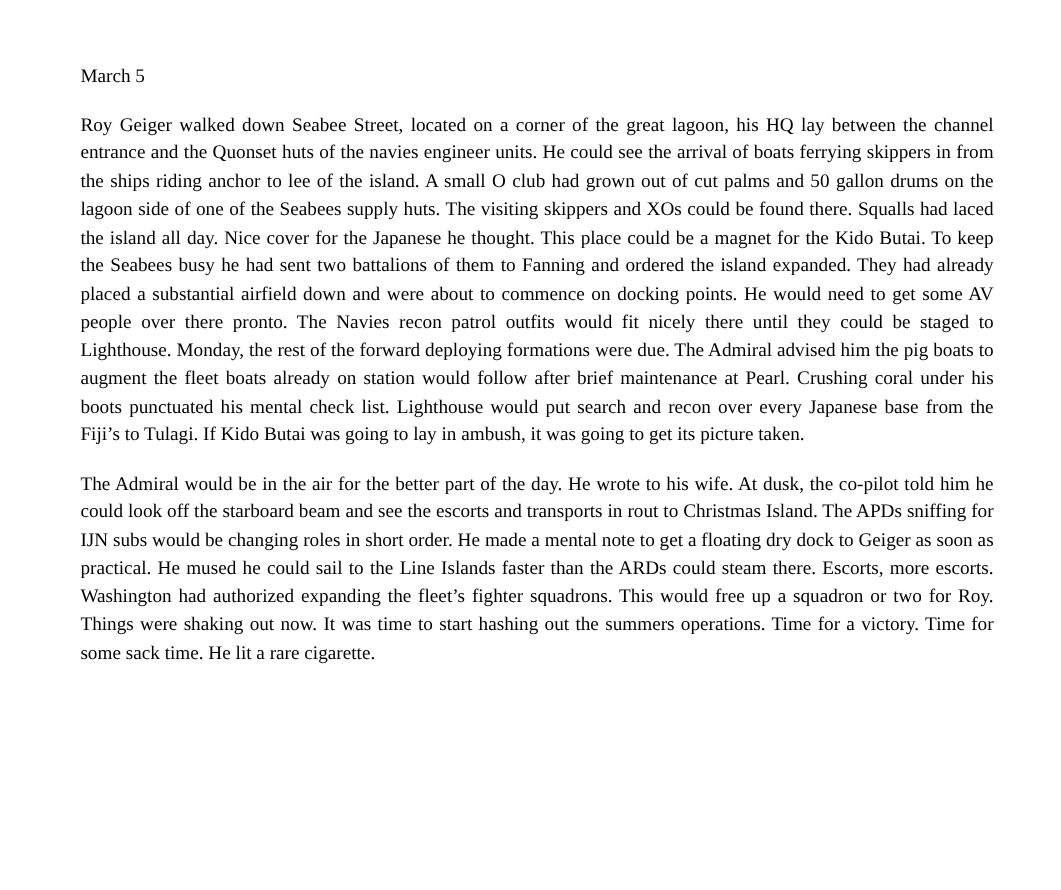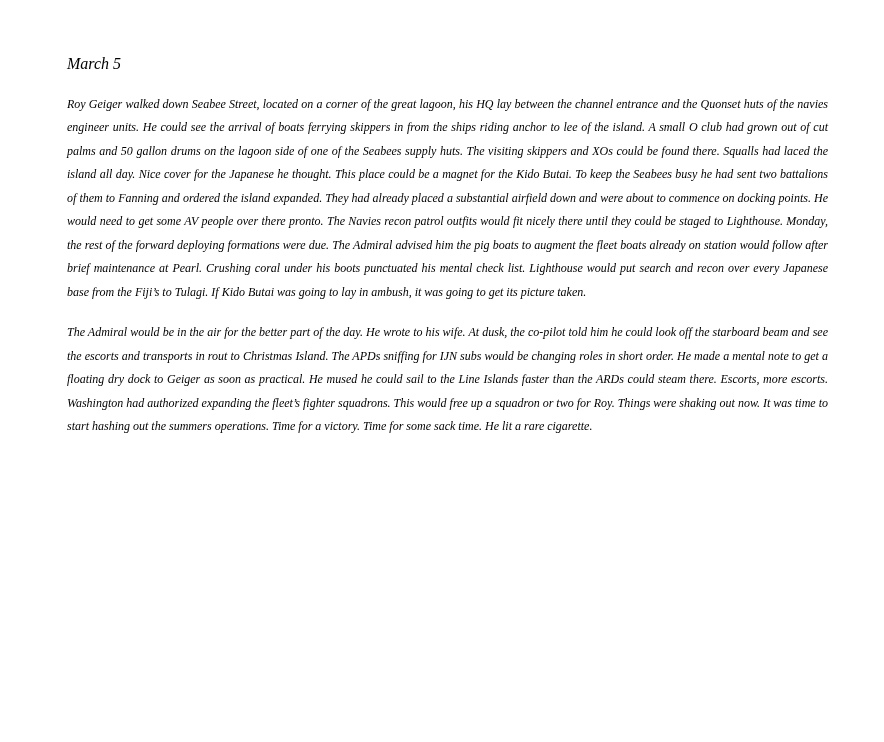--- a/index.html
+++ b/index.html
@@ -10,30 +10,29 @@
   .page {
     position: relative;
     width: 884px;
     height: 742px;
     box-sizing: border-box;
     background: #ffffff;
     color: #000000;
     font-family: "Liberation Serif", "DejaVu Serif", serif;
     padding: 52px 56px 0 67px;
     overflow: hidden;
-    font-style: italic;
   }
   .date-heading {
     font-size: 16px;
     line-height: 23.5px;
     margin: 0 0 17px 0;
     text-align: left;
   }
   .body-paragraph {
-    font-size: 12px;
+    font-size: 16px;
     line-height: 23.5px;
     margin: 0 0 17px 0;
     text-align: justify;
     text-align-last: left;
     hyphens: none;
   }
 </style>
 </head>
 <body>
 

